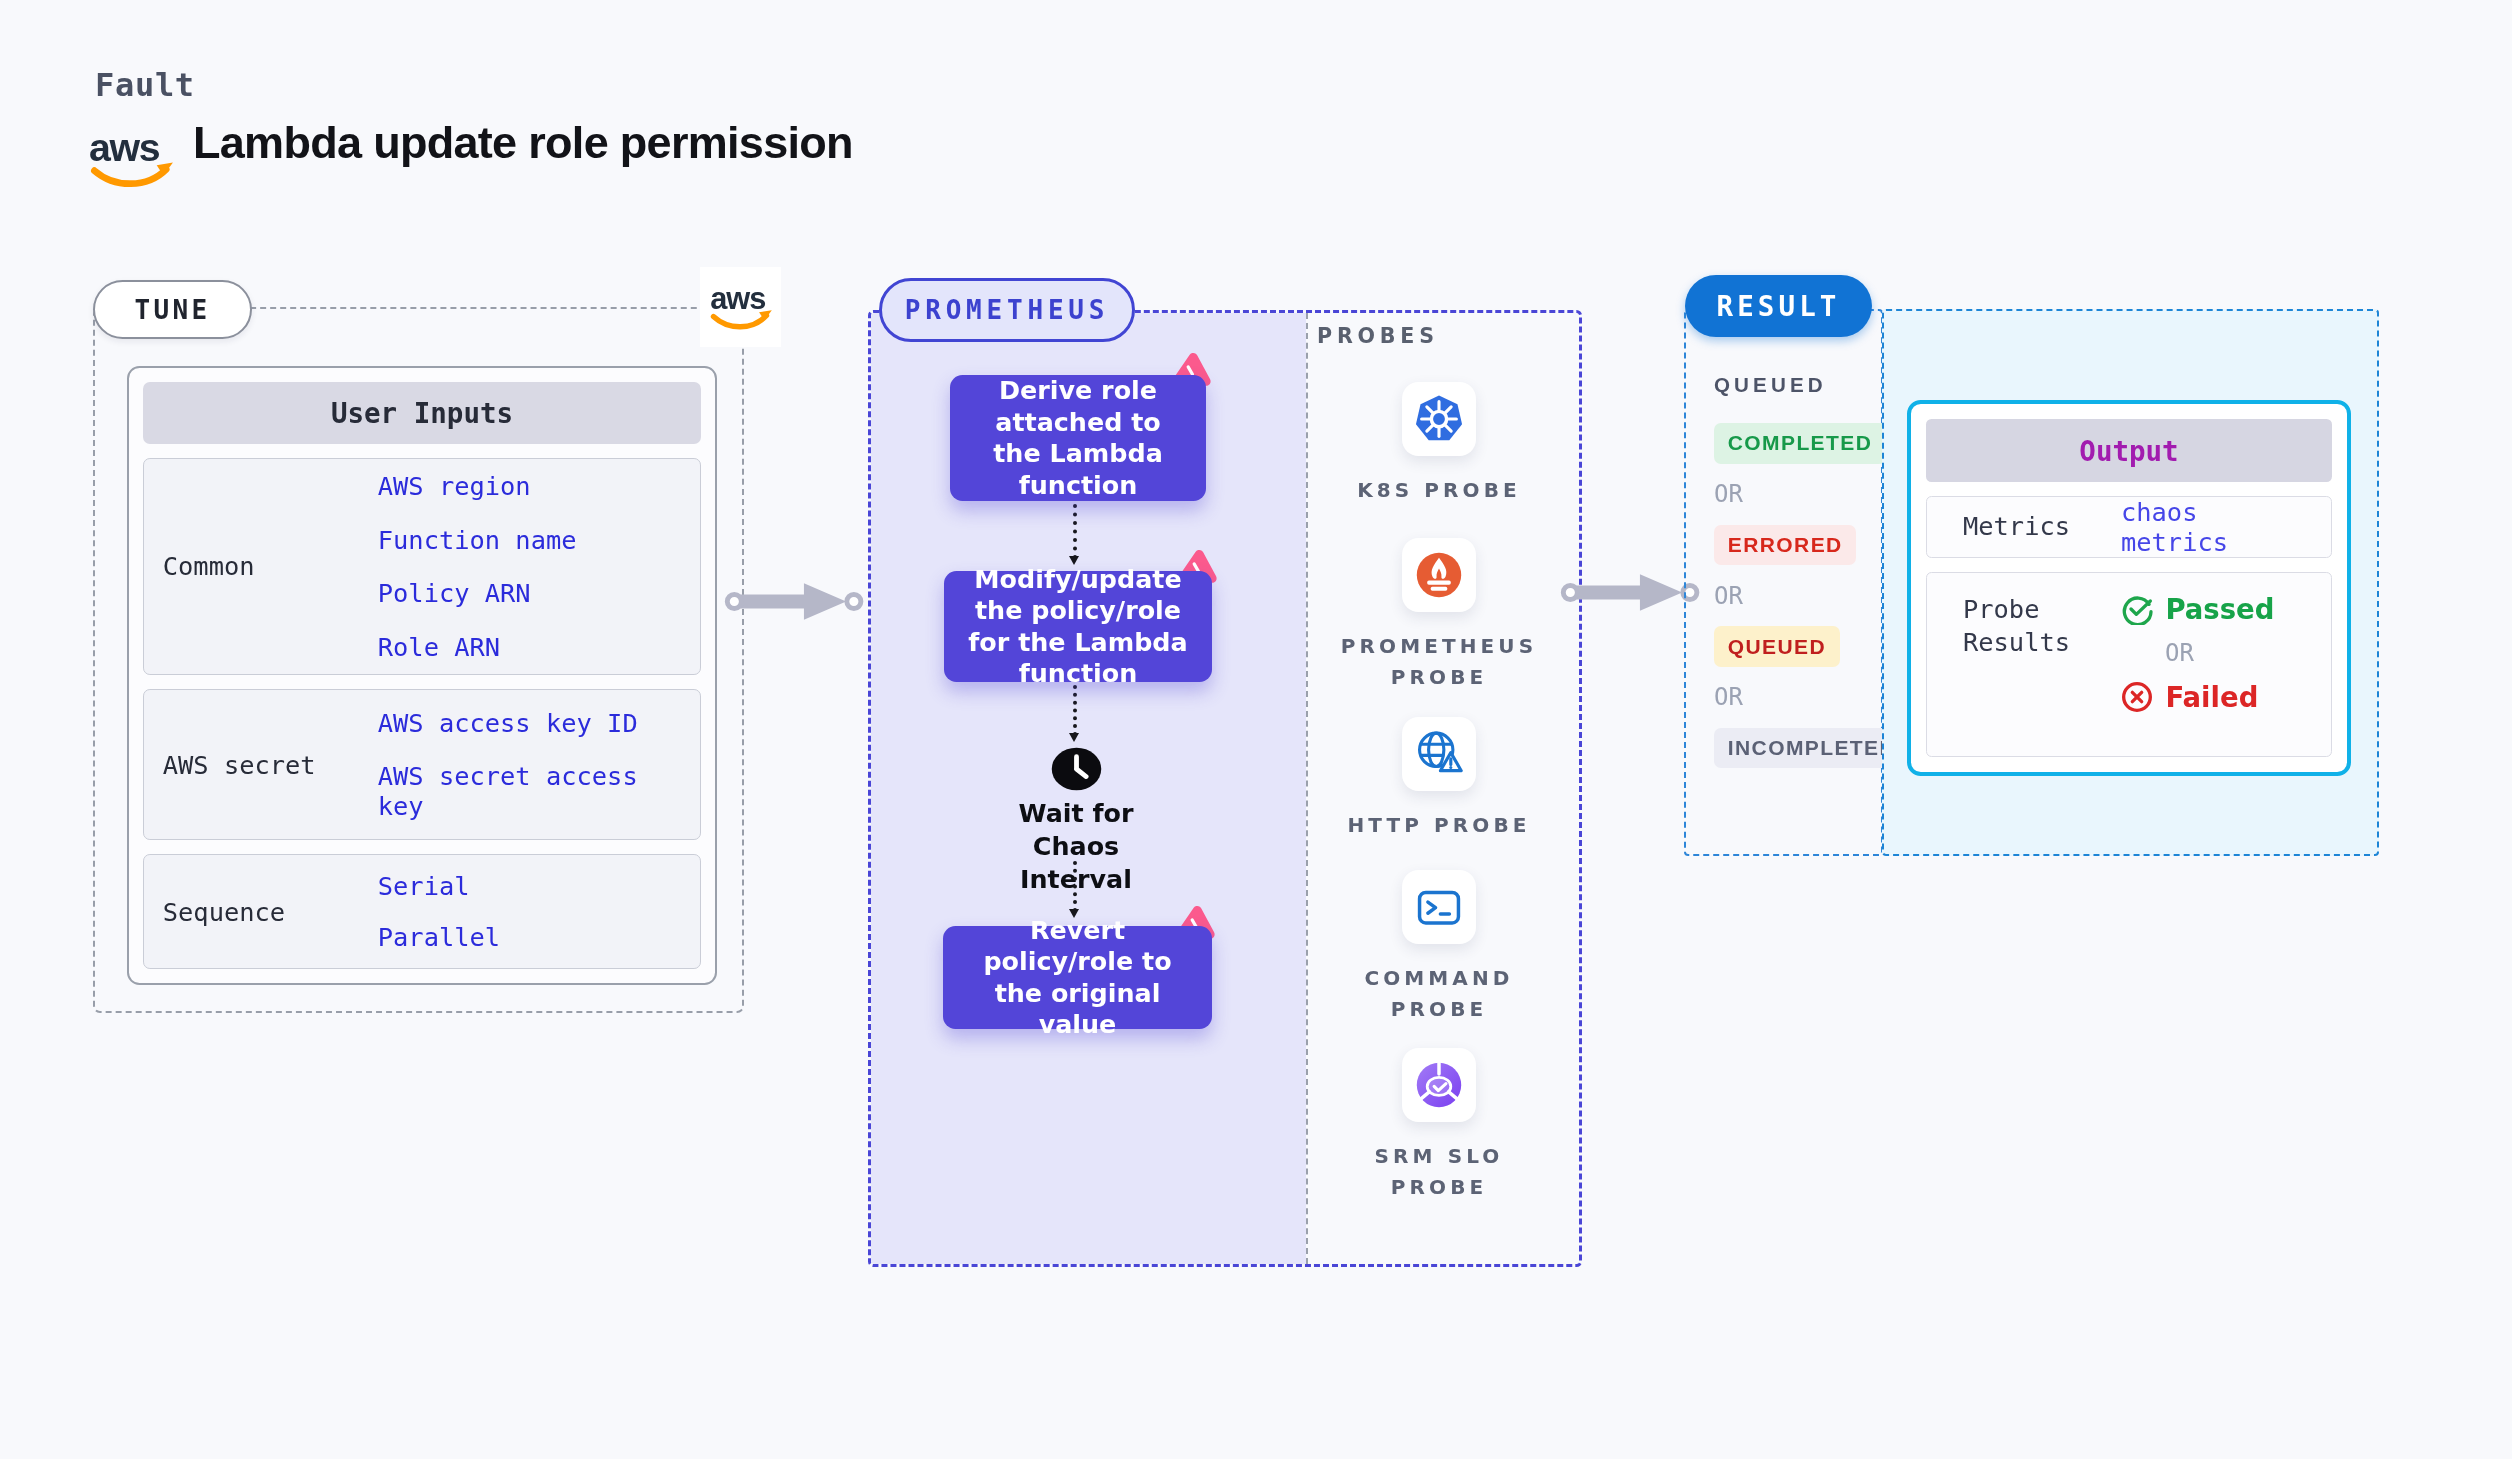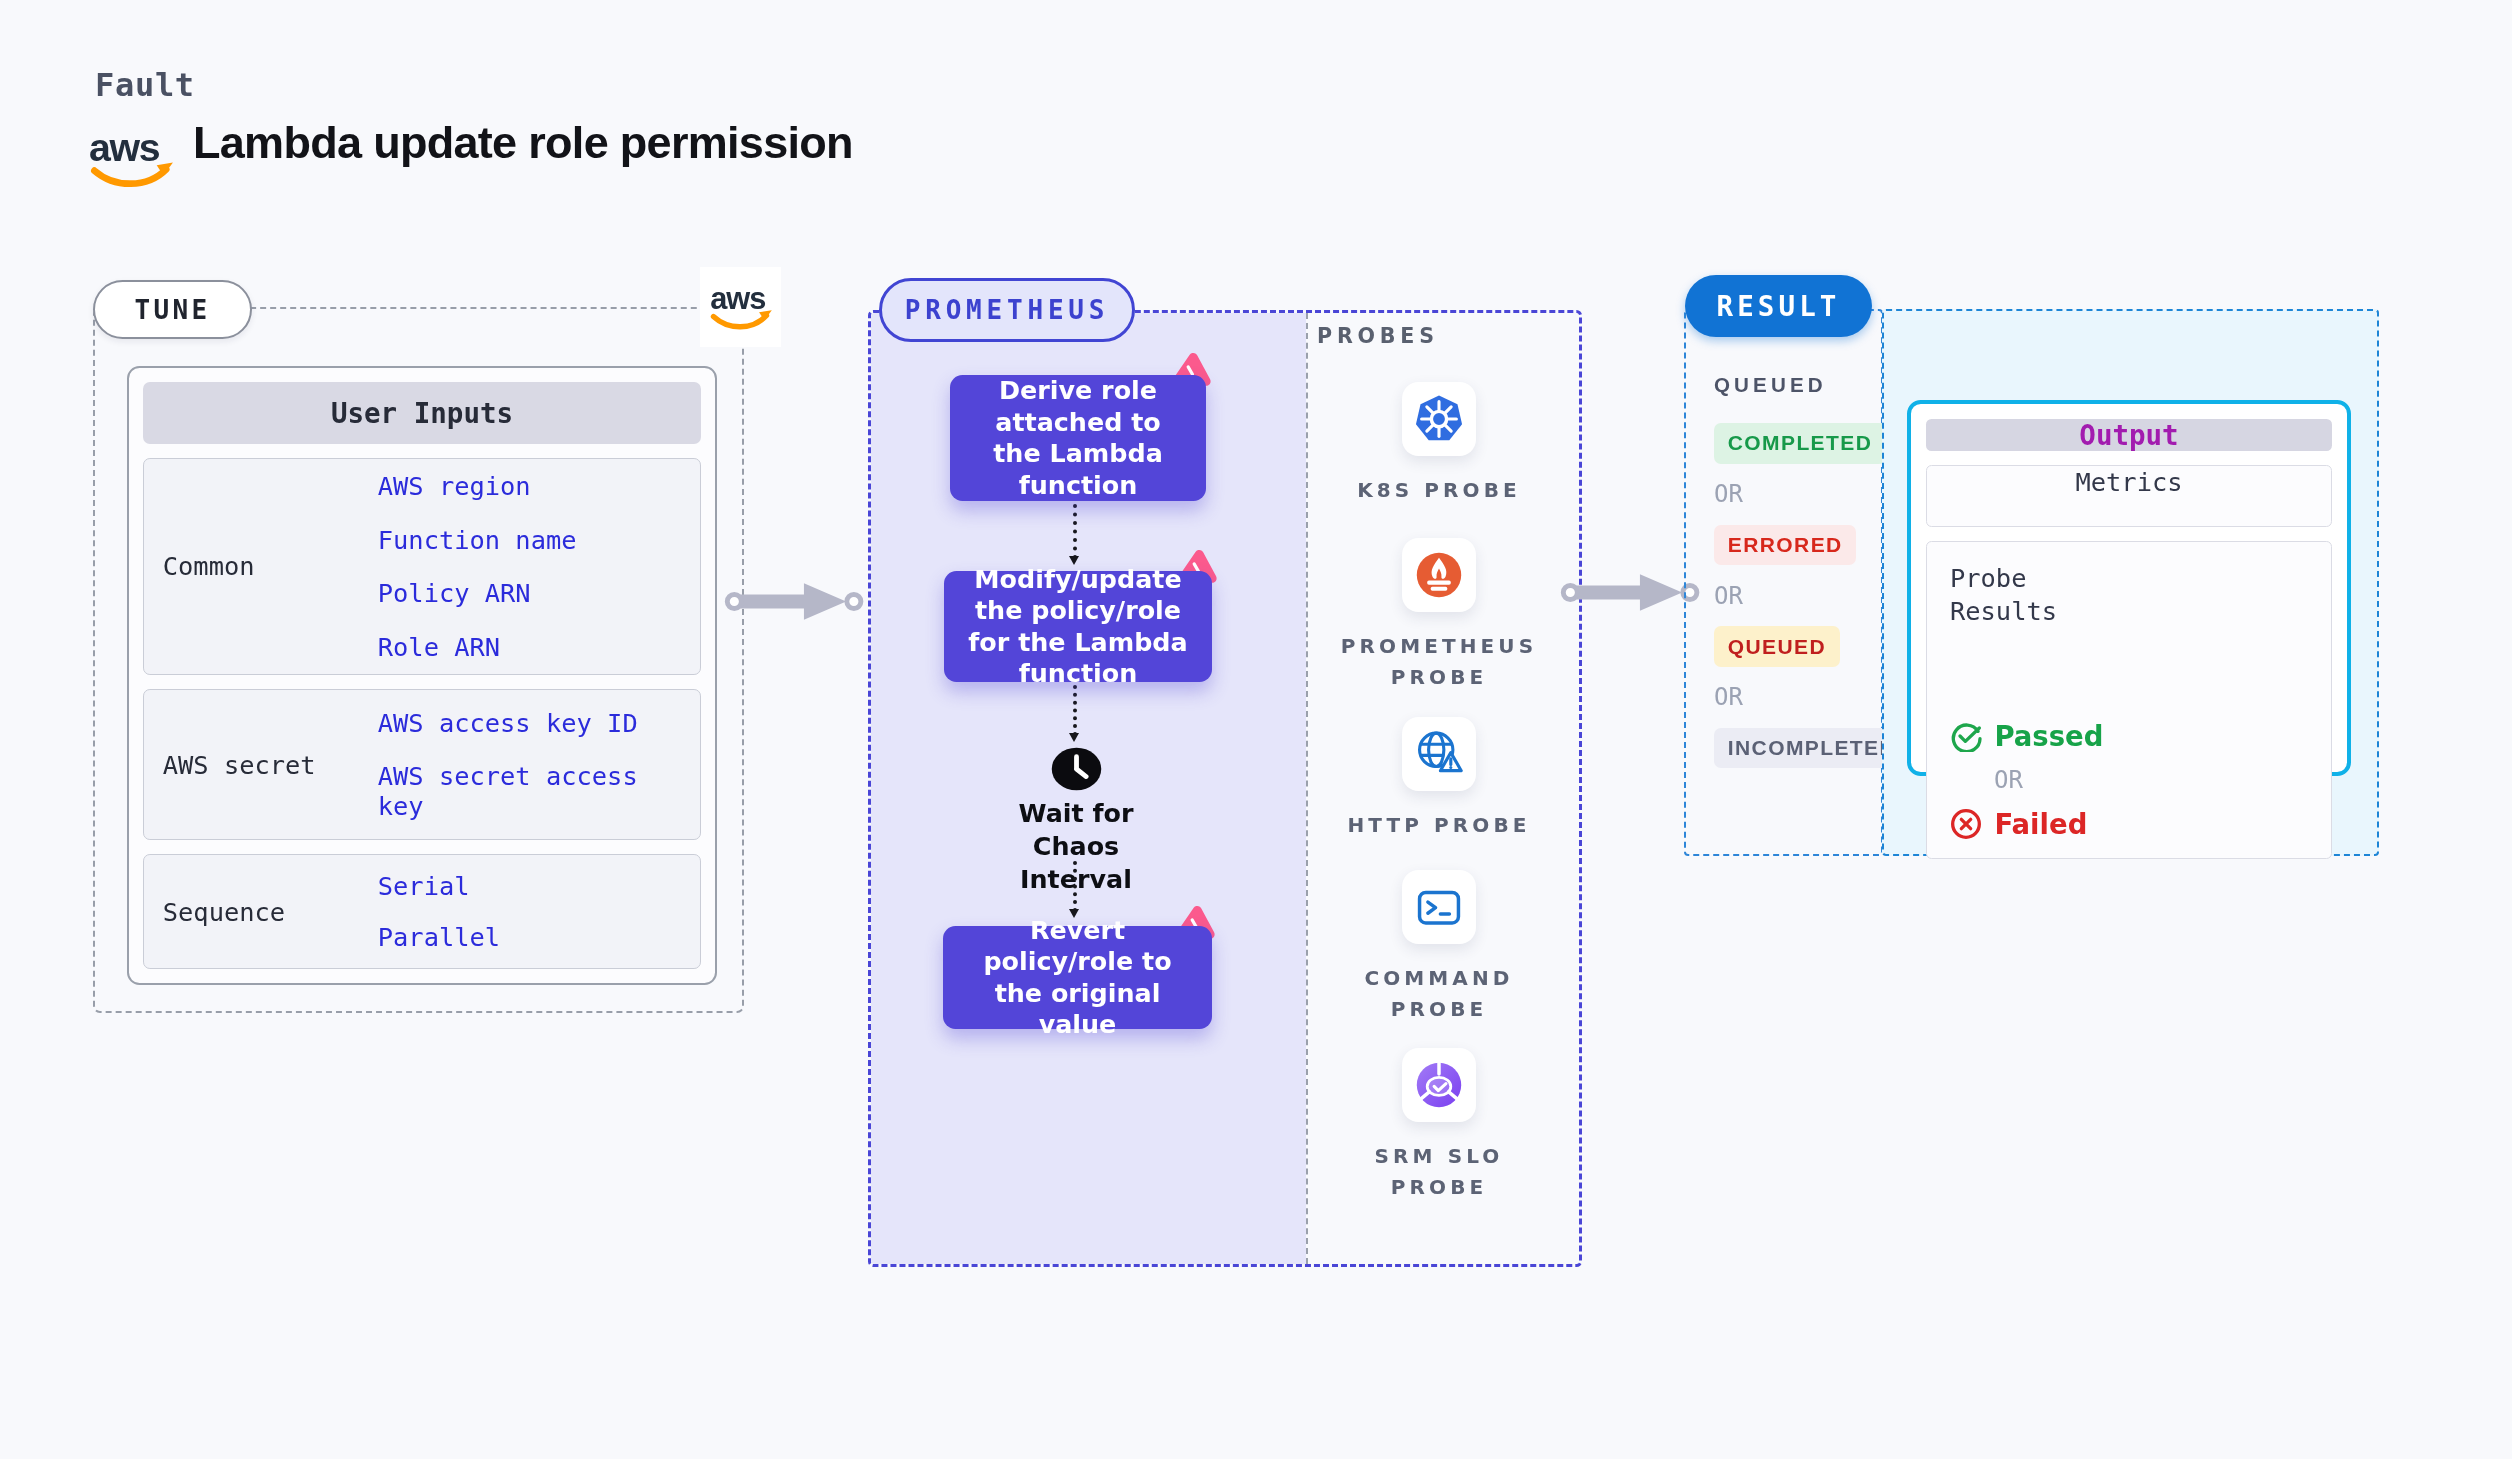--- a/index.html
+++ b/index.html
@@ -84,21 +84,21 @@
   .badge.errored { color:#d7281c; background:#fbe9e9; }
   .badge.queued { color:#c01f1f; background:#fdf1cb; }
   .badge.incompleted { color:#5b6175; background:#ebecf4; }
   .or-sep { font-size:24px; color:#9ba2b3; }
 
   .result-blue { left:1882px; top:288px; width:497px; height:547px; background:#e9f6fd; border:2.8px dashed #1d85d6; border-radius:4.1px; box-sizing:border-box; }
   .output-card { left:1907px; top:379px; width:444px; height:376px; background:#ffffff; border:4.1px solid #10b1e8; border-radius:13.8px;
     box-sizing:border-box; padding:15px; display:flex; flex-direction:column; gap:13.8px; z-index:2; }
   .output-header { height:63px; background:#d6d6e2; border-radius:5.5px; display:flex; align-items:center; justify-content:center;
     font-size:27.5px; font-weight:bold; color:#a21caf; }
-  .out-row { background:#fcfcfe; border:1.4px solid #dbdce5; border-radius:5.5px; box-sizing:border-box; display:flex; padding:0 23px;flex-direction:column; }
+  .out-row { background:#fcfcfe; border:1.4px solid #dbdce5; border-radius:5.5px; box-sizing:border-box; display:flex; padding:0 36px; }
   .metrics-row { height:62px; align-items:center; }
   .out-label { flex:0 0 158px; font-size:25.4px; color:#33384a; line-height:1.3; }
   .metrics-value { font-size:25.4px; color:#4646e8; }
   .probe-results-row { flex:1; padding-top:20.6px; padding-bottom:18px; }
   .pr-label { flex:0 0 158px; font-size:25.4px; color:#33384a; line-height:1.3; width:117px; }
   .pr-label span { display:block; width:117px; }
   .pr-values { display:flex; flex-direction:column; gap:13.8px; }
   .pr-line { display:flex; align-items:center; gap:12.4px; font-size:27.5px; font-weight:bold; }
   .pr-line.passed { color:#17a349; }
   .pr-line.failed { color:#dc2626; }

